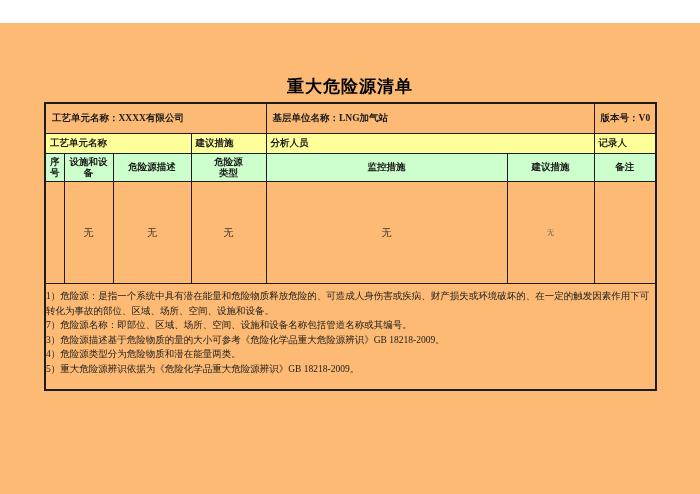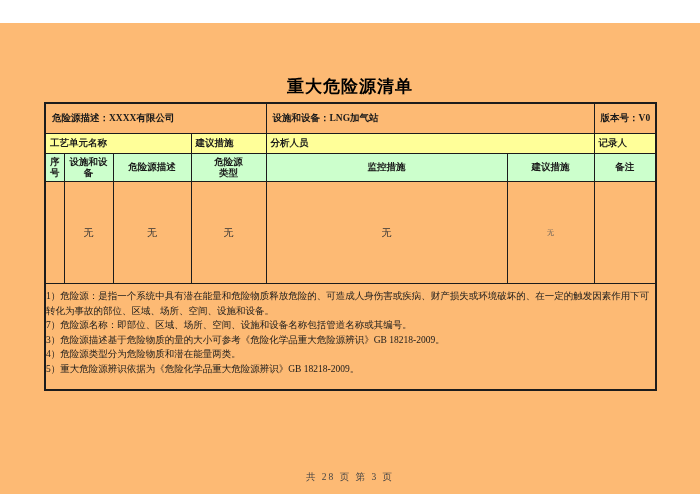--- a/index.html
+++ b/index.html
@@ -103,22 +103,22 @@
       <col style="width:49px">
       <col style="width:78px">
       <col style="width:75px">
       <col style="width:241px">
       <col style="width:87px">
       <col style="width:62px">
     </colgroup>
 
     <tbody>
         <tr class="info-row">
-      <td colspan="4">危险源描述：XXXX有限公司</td>
-      <td colspan="2">设施和设备：LNG加气站</td>
+      <td colspan="4">工艺单元名称：XXXX有限公司</td>
+      <td colspan="2">基层单位名称：LNG加气站</td>
       <td>版本号：V0</td>
     </tr>
 
     <tr class="band-yellow">
       <td colspan="3">工艺单元名称</td>
       <td>建议措施</td>
       <td colspan="2" class="align-left">分析人员</td>
       <td>记录人</td>
     </tr>
 
@@ -149,15 +149,14 @@
         <p class="note-line">1）危险源：是指一个系统中具有潜在能量和危险物质释放危险的、可造成人身伤害或疾病、财产损失或环境破坏的、在一定的触发因素作用下可转化为事故的部位、区域、场所、空间、设施和设备。</p>
         <p class="note-line">7）危险源名称：即部位、区域、场所、空间、设施和设备名称包括管道名称或其编号。</p>
         <p class="note-line">3）危险源描述基于危险物质的量的大小可参考《危险化学品重大危险源辨识》GB 18218-2009。</p>
         <p class="note-line">4）危险源类型分为危险物质和潜在能量两类。</p>
         <p class="note-line">5）重大危险源辨识依据为《危险化学品重大危险源辨识》GB 18218-2009。</p>
       </td>
     </tr>
   </tbody>
     </table>
 
-  <div class="page-footer">共 28 页 第 3 页</div>
 
 </div>
 
 </body></html>

